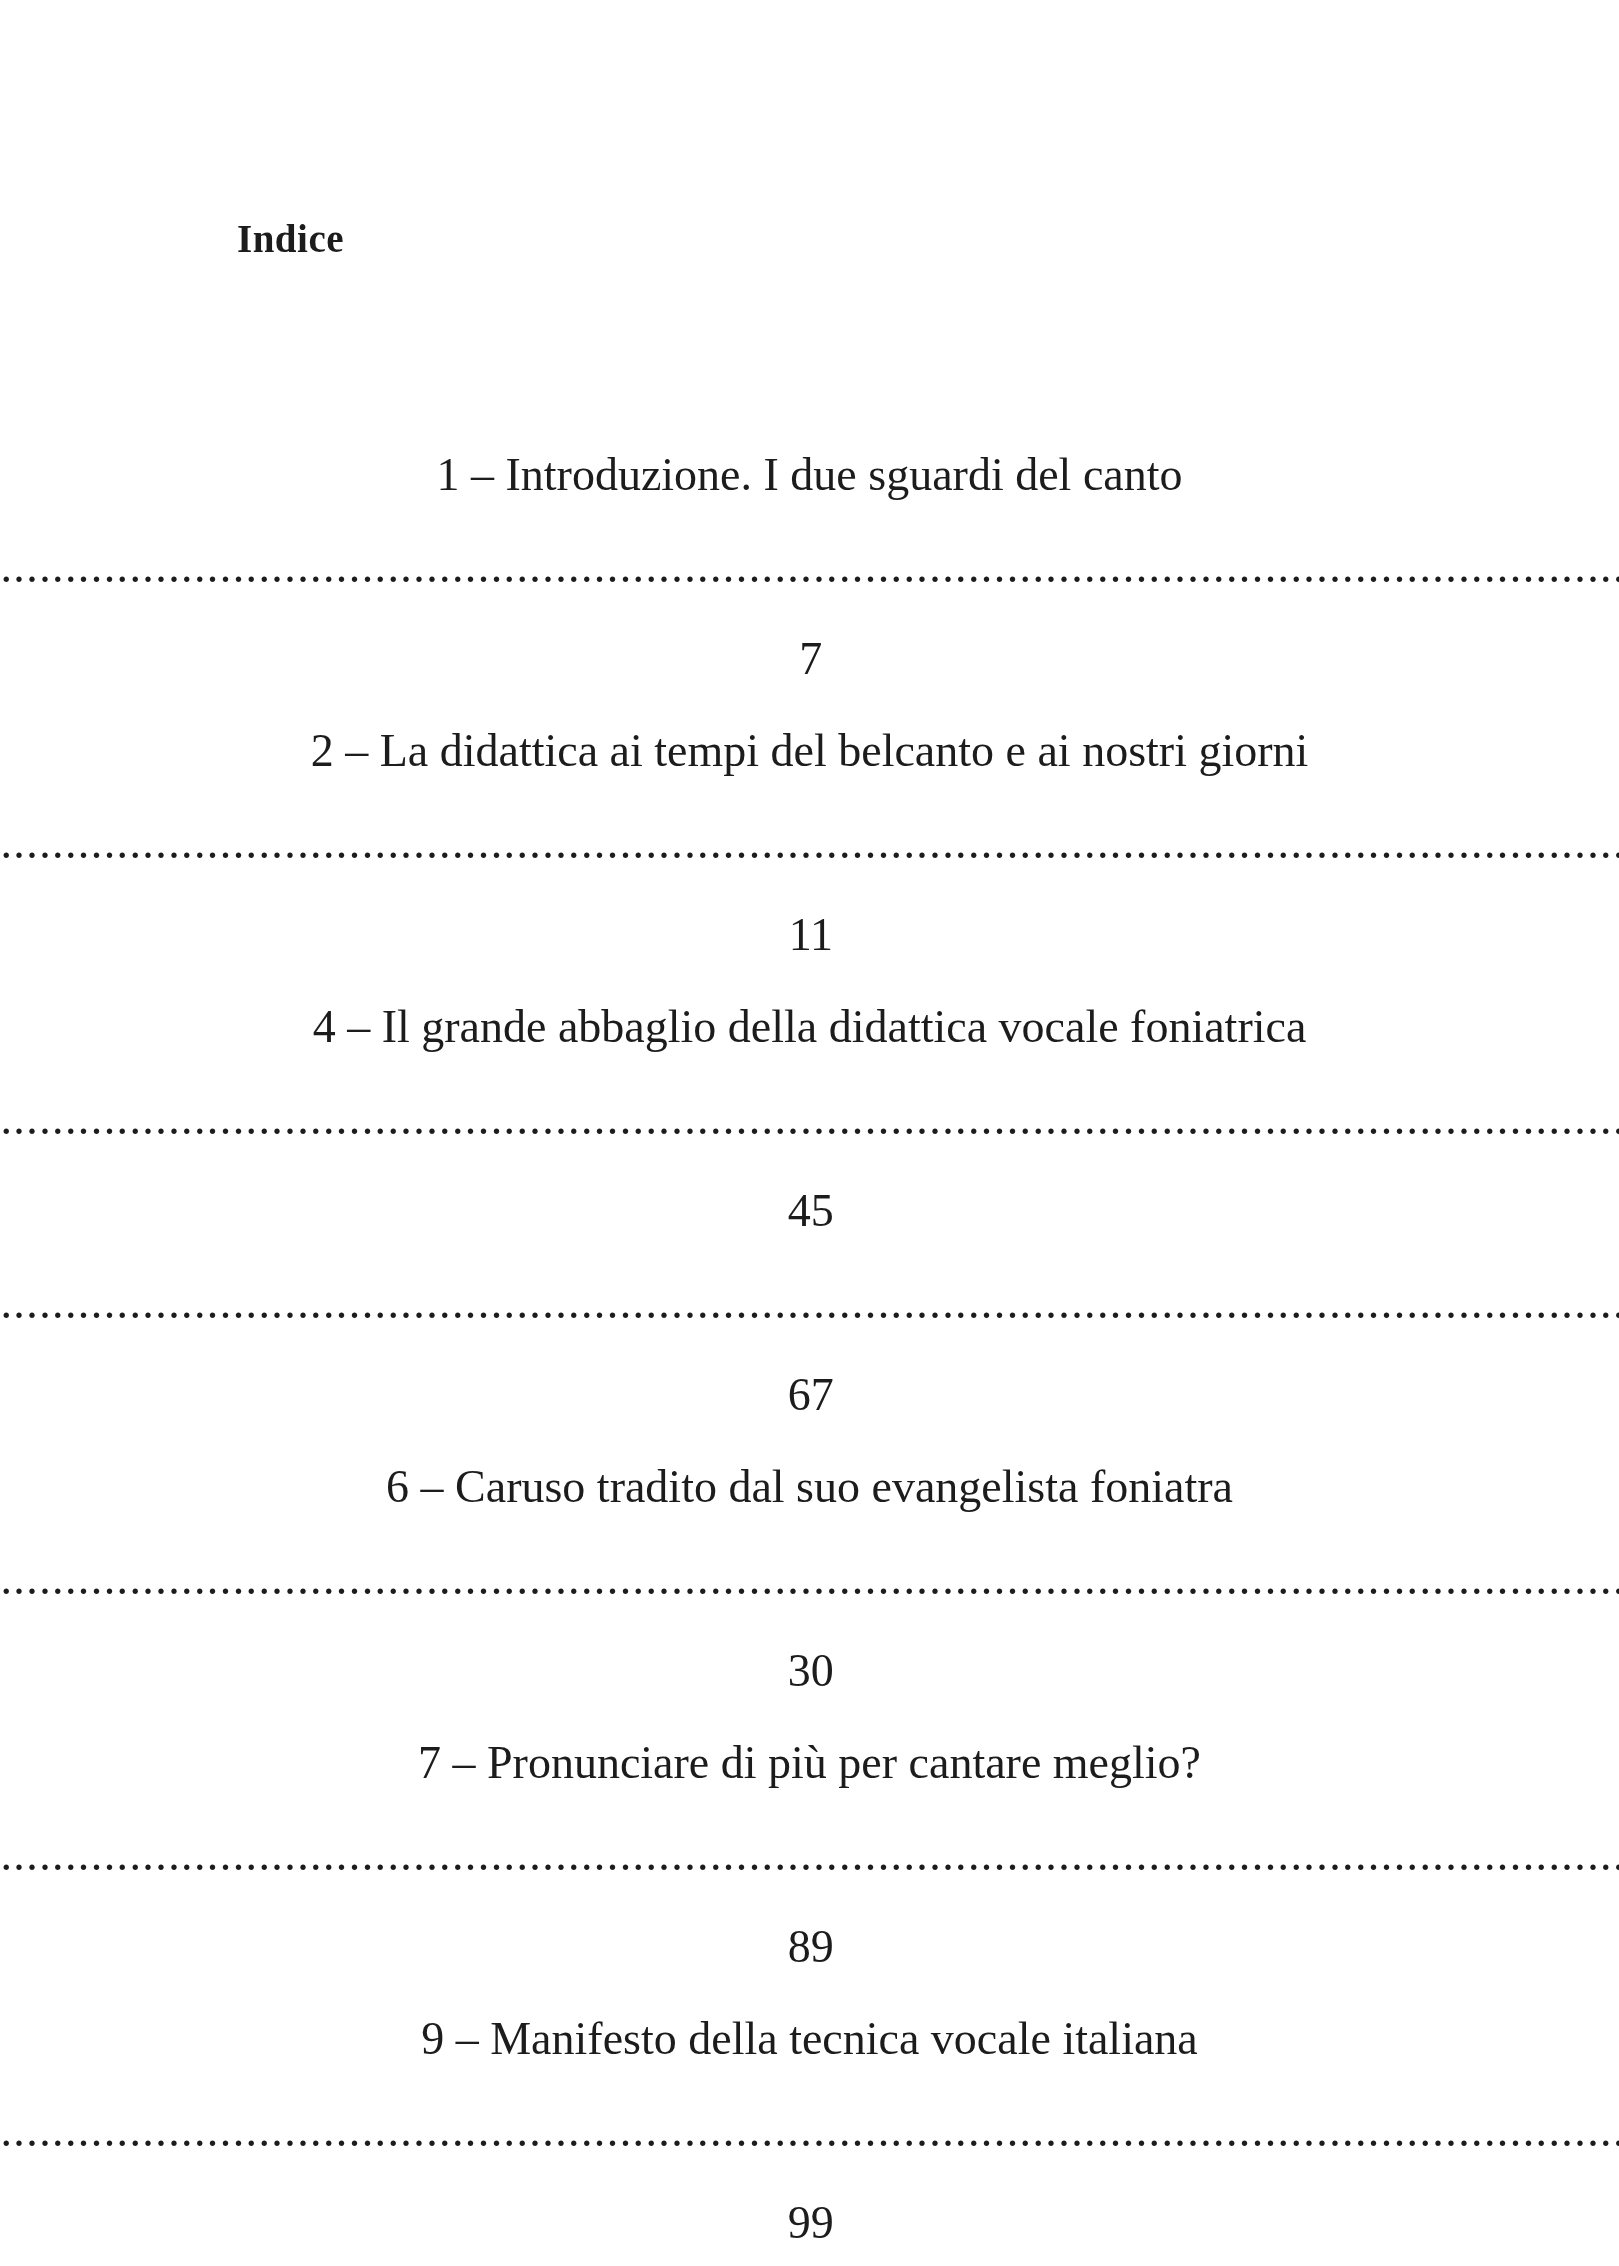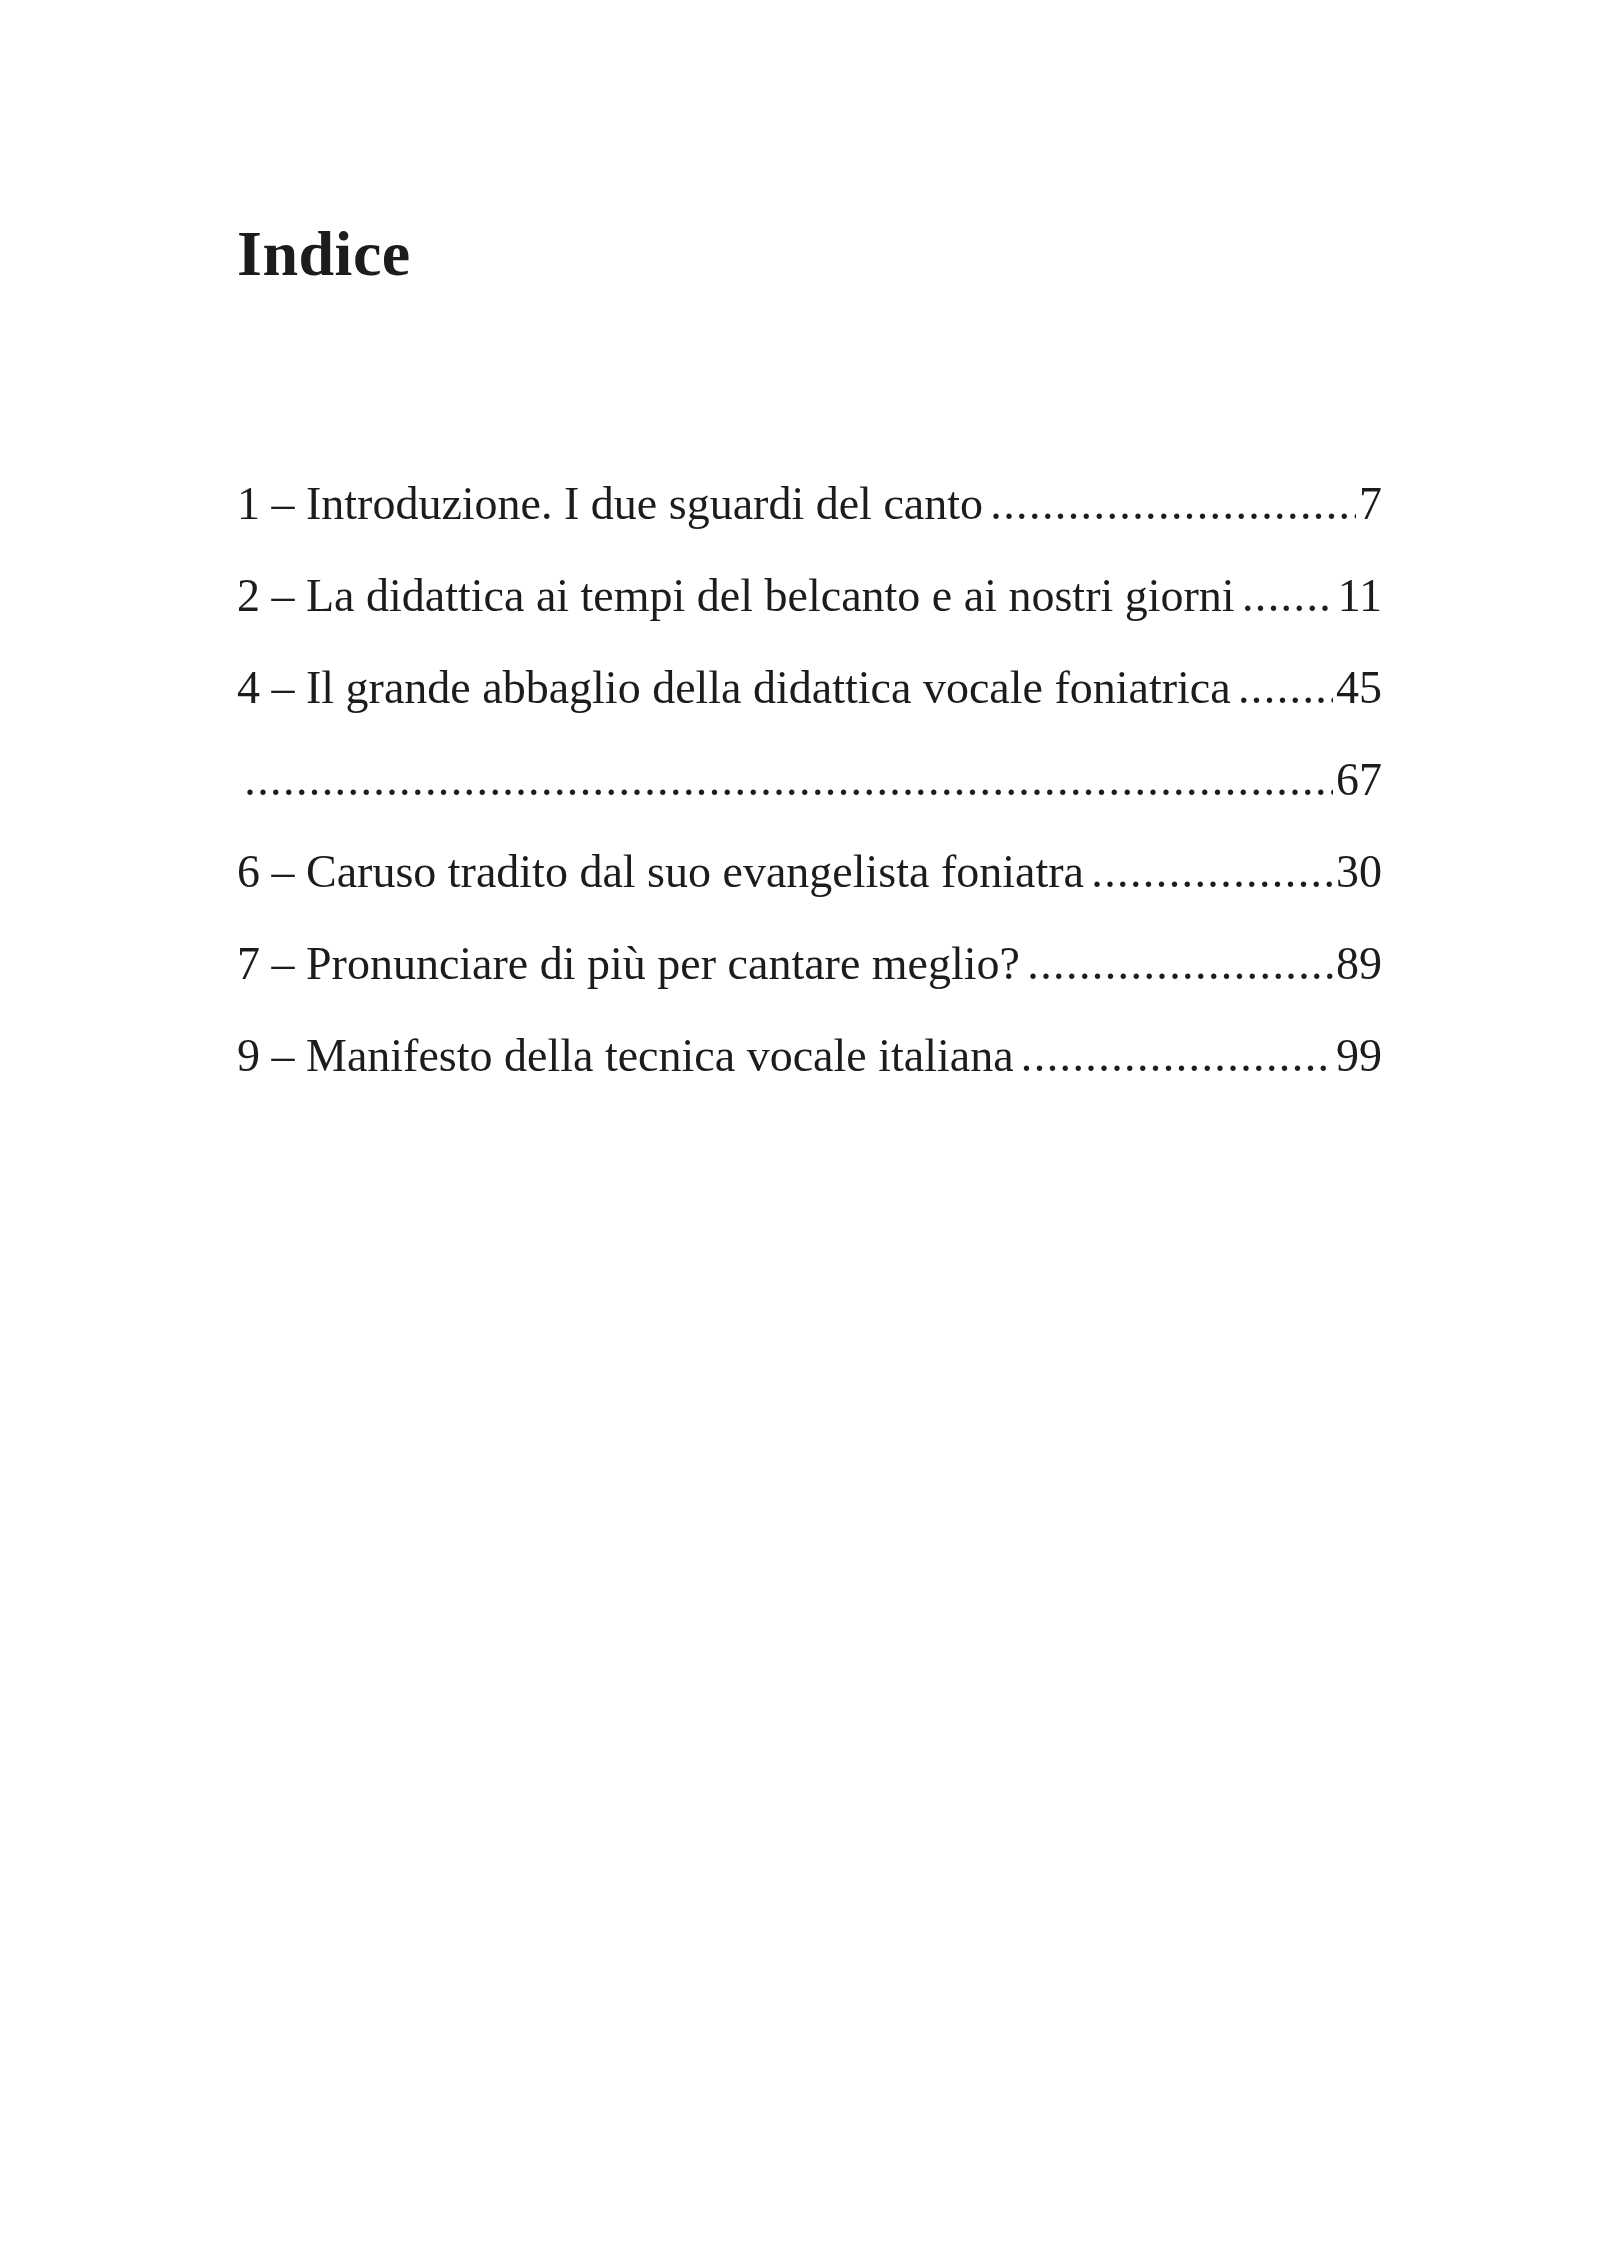--- a/index.html
+++ b/index.html
@@ -15,35 +15,36 @@
     background: #ffffff;
     color: #1c1c1c;
     font-family: "Liberation Serif", "DejaVu Serif", serif;
     overflow: hidden;
   }
   .content {
     padding: 217px 237px 0 237px;
   }
   .doc-title {
     margin: 0;
-    font-size: 64px;
+    font-size: 39px;
     font-weight: 700;
     line-height: 1.15;
     letter-spacing: 0.5px;
     color: #1c1c1c;
   }
   .toc {
     margin-top: 167px;
   }
   .toc-entry {
     display: flex;
     align-items: center;
     font-size: 46px;
     line-height: 92px;
     color: #1c1c1c;
+    flex-direction: column;
   }
   .entry-title {
     white-space: pre; 
     flex: 0 0 auto;
   }
   .entry-dots {
     flex: 1 1 auto;
     overflow: hidden;
     white-space: nowrap;
     min-width: 37px;

